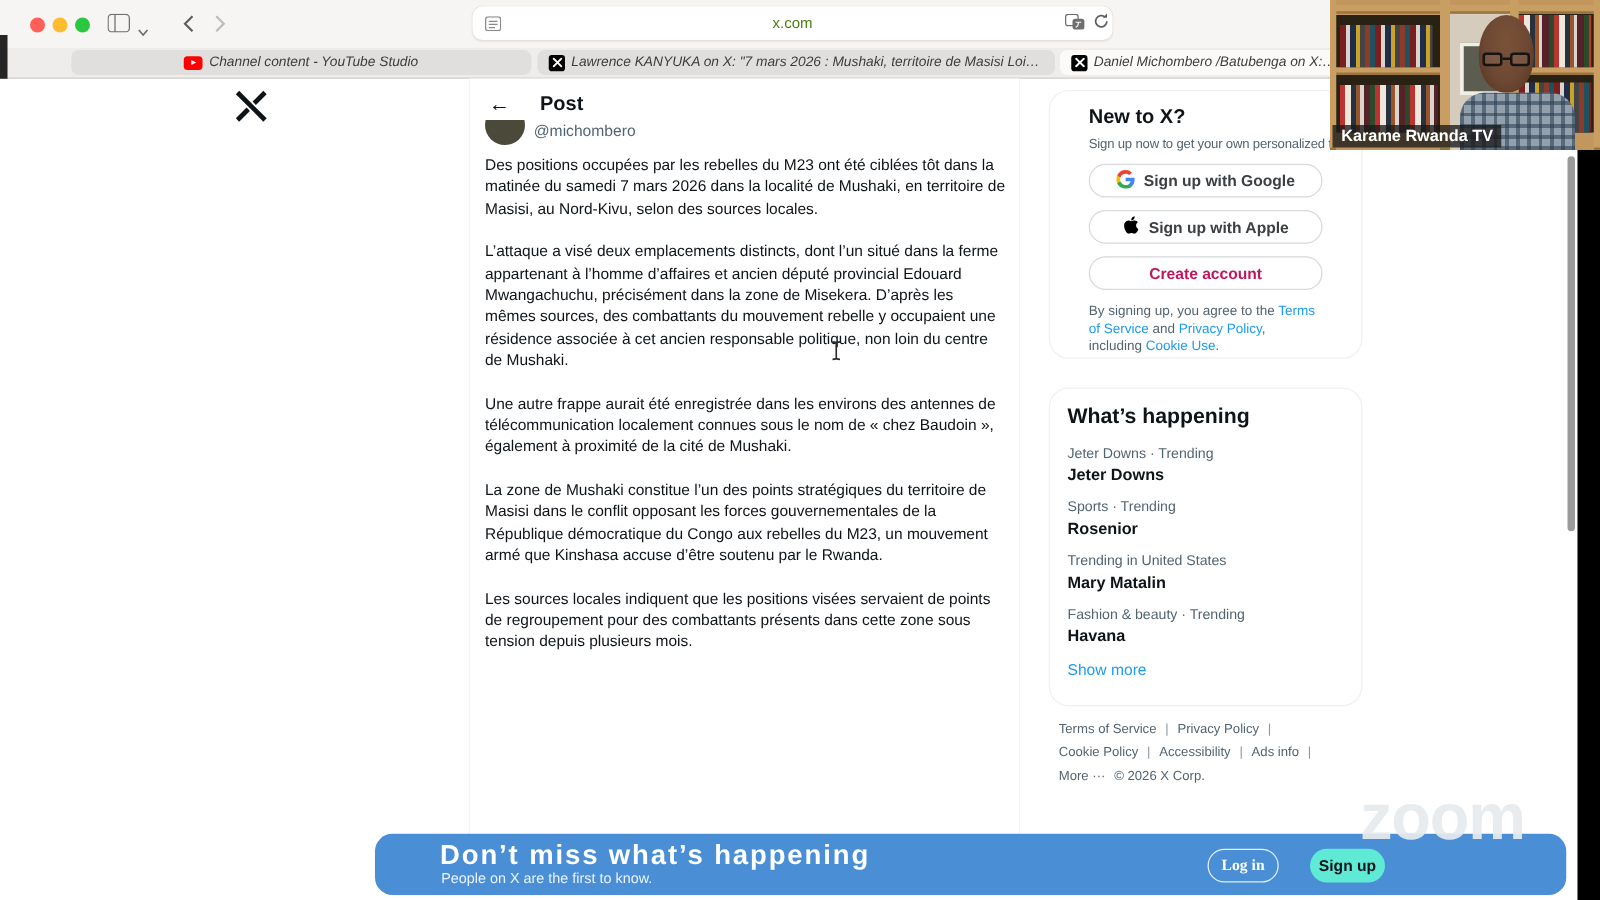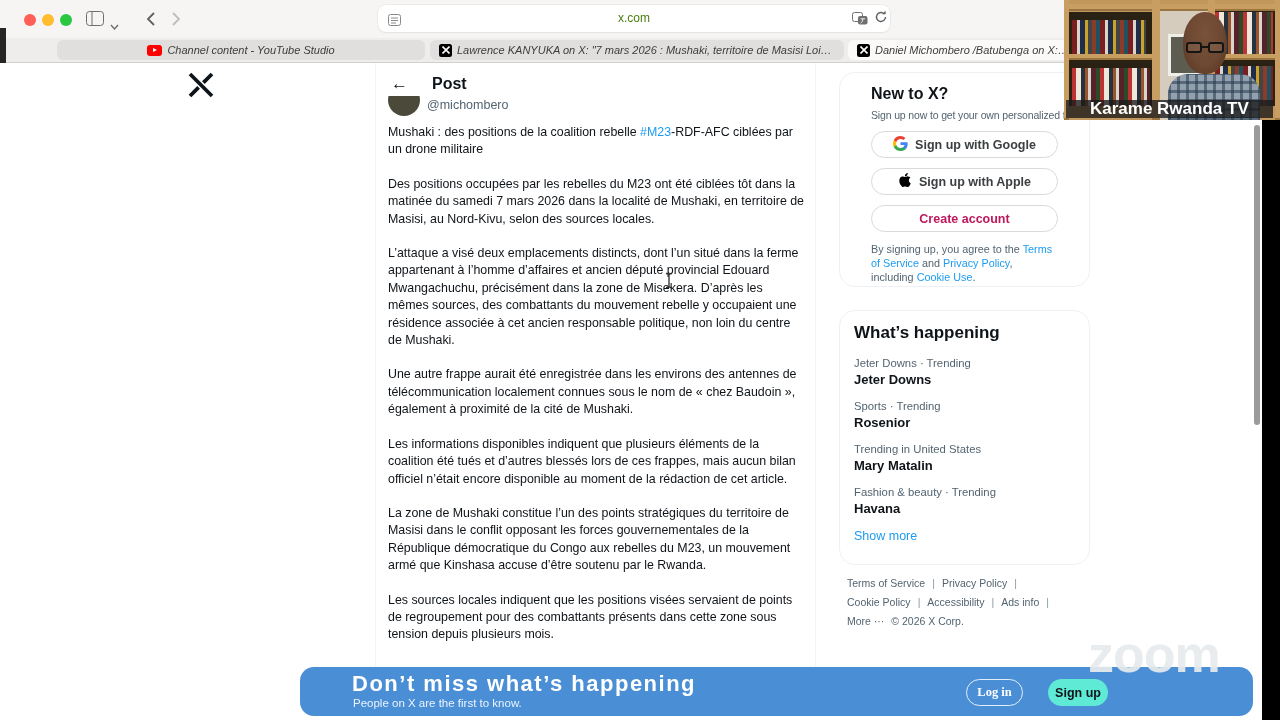--- a/index.html
+++ b/index.html
@@ -118,22 +118,22 @@
   .head { position:absolute; left:119px; top:12px; width:44px; height:62px; border-radius:50% 50% 46% 46%;
     background:radial-gradient(ellipse at 50% 35%, #7a5239 0%, #6d4832 55%, #53331e 100%); }
   .glasses { position:absolute; left:122px; top:42px; width:38px; height:11px; }
   .glasses i { position:absolute; width:16px; height:11px; border:2px solid #151515; border-radius:3px; background:rgba(255,255,255,.08); }
   .glasses i.r { right:0; }
   .glasses::after { content:""; position:absolute; left:16px; top:4px; width:6px; height:2px; background:#151515; }
   .shirt { position:absolute; left:104px; top:74px; width:92px; height:46px;
     border-radius:20px 20px 0 0; background-color:#93a0ad;
     background-image:repeating-linear-gradient(90deg,rgba(40,60,80,.55) 0 3px,transparent 3px 9px),
                      repeating-linear-gradient(0deg,rgba(40,60,80,.55) 0 3px,transparent 3px 9px); }
-  .cam-label { position:absolute; left:2px; top:100px; height:18px; padding:0 24px;
-    background:rgba(25,25,25,.78); color:#fff; font-size:17px; font-weight:bold; line-height:18px; }
+  .cam-label { position:absolute; left:2px; top:100px; height:18px; padding:0 7px;
+    background:rgba(25,25,25,.78); color:#fff; font-size:13px; font-weight:bold; line-height:18px; }
 </style>
 </head>
 <body>
 
 <div class="screen">
 
   <div class="a chrome">
     <span class="a light l-red"></span>
     <span class="a light l-yellow"></span>
     <span class="a light l-green"></span>
@@ -216,27 +216,23 @@
   </span>
 
   <div class="a main-col"></div>
   <div class="a post-header"></div>
   <span class="a back-arrow">←</span>
   <span class="a post-title">Post</span>
   <div class="a avatar"></div>
   <span class="a handle">@michombero</span>
 
   <div class="a article">
-    <p>
-      <span>Mushaki : des positions de la coalition rebelle </span><span class="hashtag">#M23</span><span>-RDF-AFC ciblées par un drone militaire</span>
-    </p>
     <p>Des positions occupées par les rebelles du M23 ont été ciblées tôt dans la matinée du samedi 7 mars 2026 dans la localité de Mushaki, en territoire de Masisi, au Nord-Kivu, selon des sources locales.</p>
     <p>L’attaque a visé deux emplacements distincts, dont l’un situé dans la ferme appartenant à l’homme d’affaires et ancien député provincial Edouard Mwangachuchu, précisément dans la zone de Misekera. D’après les mêmes sources, des combattants du mouvement rebelle y occupaient une résidence associée à cet ancien responsable politique, non loin du centre de Mushaki.</p>
     <p>Une autre frappe aurait été enregistrée dans les environs des antennes de télécommunication localement connues sous le nom de « chez Baudoin », également à proximité de la cité de Mushaki.</p>
-    <p>Les informations disponibles indiquent que plusieurs éléments de la coalition été tués et d’autres blessés lors de ces frappes, mais aucun bilan officiel n’était encore disponible au moment de la rédaction de cet article.</p>
     <p>La zone de Mushaki constitue l’un des points stratégiques du territoire de Masisi dans le conflit opposant les forces gouvernementales de la République démocratique du Congo aux rebelles du M23, un mouvement armé que Kinshasa accuse d’être soutenu par le Rwanda.</p>
     <p>Les sources locales indiquent que les positions visées servaient de points de regroupement pour des combattants présents dans cette zone sous tension depuis plusieurs mois.</p>
   </div>
 
   <span class="a ibeam">
     <svg width="10" height="17">
         <path d="M2 1.5c1.5 0 3 .6 3 .6s1.5-.6 3-.6M5 2.1v12.8M2 15.5c1.5 0 3-.6 3-.6s1.5.6 3 .6" stroke="#2b2b2b" stroke-width="1.3" fill="none"></path>
       </svg>
   </span>
 

